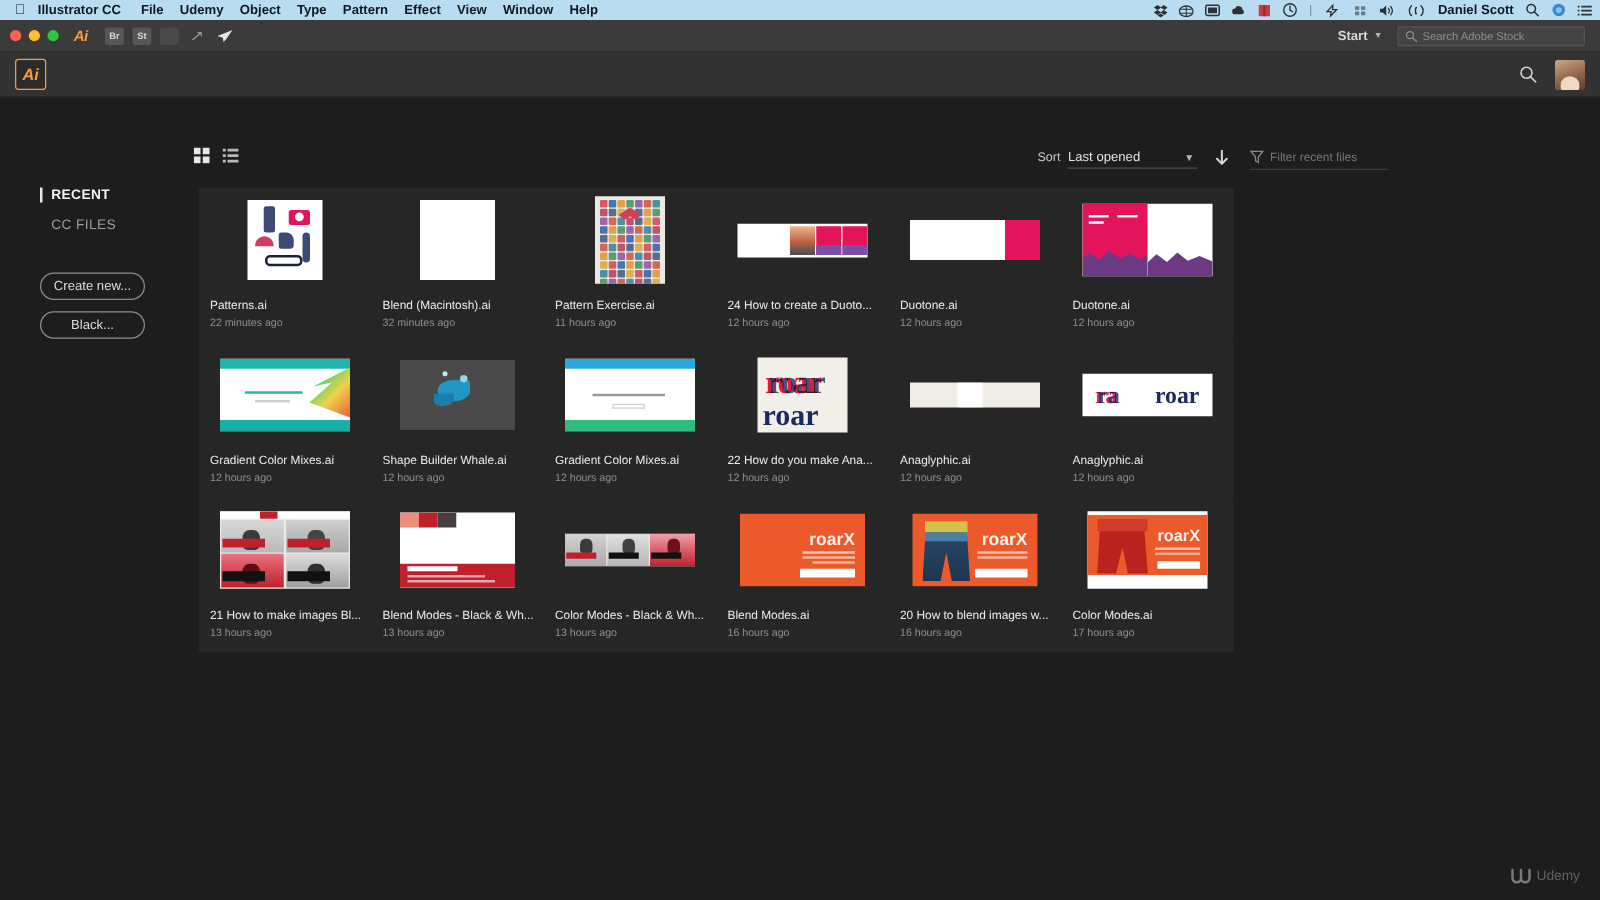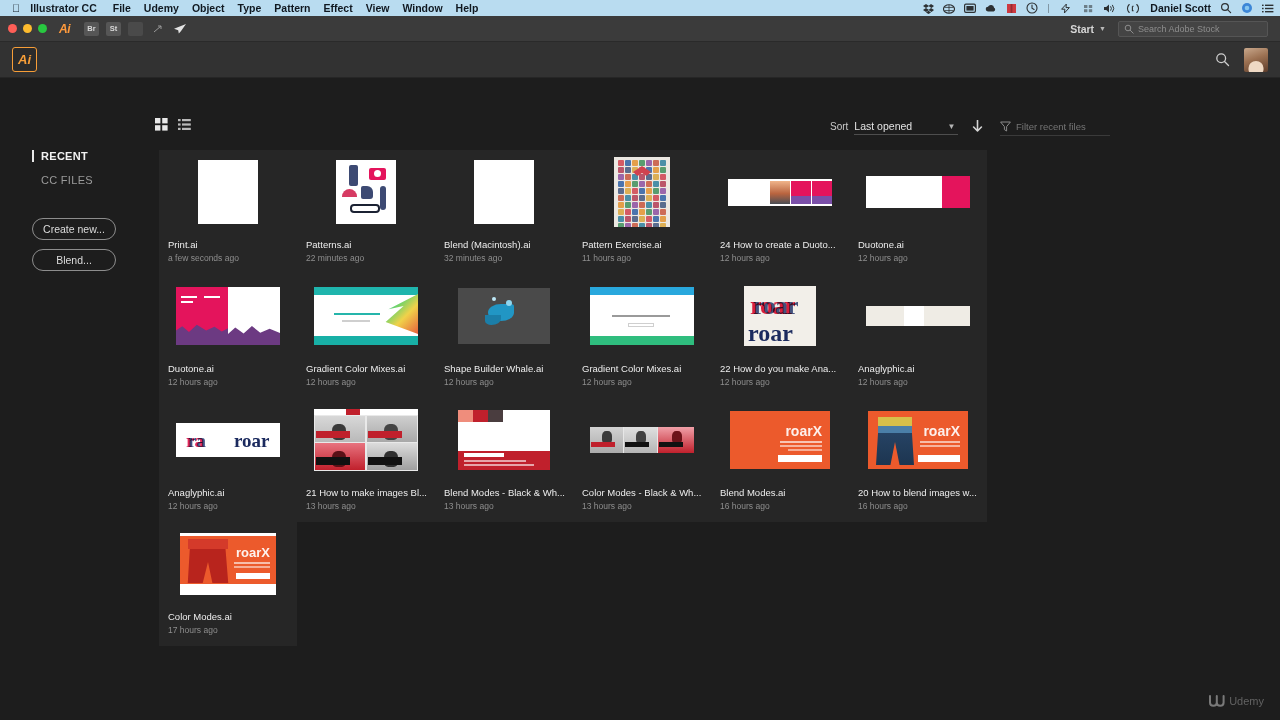--- a/index.html
+++ b/index.html
@@ -314,21 +314,21 @@
 <div class="main">
 
   <div class="sidebar">
     <div class="navitem active">
       <span>RECENT</span>
     </div>
     <div class="navitem">
       <span>CC FILES</span>
     </div>
     <div class="sidebtn first">Create new...</div>
-    <div class="sidebtn">Blend...</div>
+    <div class="sidebtn">Black...</div>
   </div>
 
   <div class="toolrow">
     <div class="viewicons">
       <span class="vicon">
         <svg width="13" height="13" viewBox="0 0 13 13">
             <g fill="#e8e8e8">
               <rect x="0" y="0" width="5.4" height="5.4"></rect>
               <rect x="7.2" y="0" width="5.4" height="5.4"></rect>
               <rect x="0" y="7.2" width="5.4" height="5.4"></rect>
@@ -367,31 +367,20 @@
       <span>
         <svg width="11" height="11" viewBox="0 0 11 11">
             <path d="M.6 1h9.8L6.6 5.6V10L4.4 8.6V5.6z" fill="none" stroke="#8b8b8b" stroke-width="1"></path>
           </svg>
       </span>
       <span class="ph">Filter recent files</span>
     </div>
   </div>
 
   <div class="grid" id="file-grid">
-      <div class="cardcell">
-        <div class="card">
-          <div class="thumbbox">
-            <div class="tw sq" style="width: 60px; height: 64px; background: rgb(255, 255, 255);"></div>
-          </div>
-          <div class="meta">
-            <div class="fname">Print.ai</div>
-            <div class="ftime">a few seconds ago</div>
-          </div>
-        </div>
-      </div>
       <div class="cardcell">
         <div class="card">
           <div class="thumbbox">
             <div class="tw" style="width: 60px; height: 64px; background: rgb(255, 255, 255);">
         <div style="position:absolute;left:13px;top:5px;width:9px;height:21px;background:#3d4a73;border-radius:2px"></div>
         <div style="position:absolute;left:33px;top:8px;width:17px;height:12px;background:#e4145c;border-radius:2px"></div>
         <div style="position:absolute;left:38px;top:10px;width:7px;height:7px;border-radius:50%;background:#fff"></div>
         <div style="position:absolute;left:6px;top:29px;width:15px;height:8px;background:#d63b63;border-radius:8px 8px 0 0"></div>
         <div style="position:absolute;left:25px;top:26px;width:12px;height:13px;background:#3d4a73;border-radius:2px 6px 3px 2px"></div>
         <div style="position:absolute;left:44px;top:26px;width:6px;height:24px;background:#3d4a73;border-radius:3px"></div>

